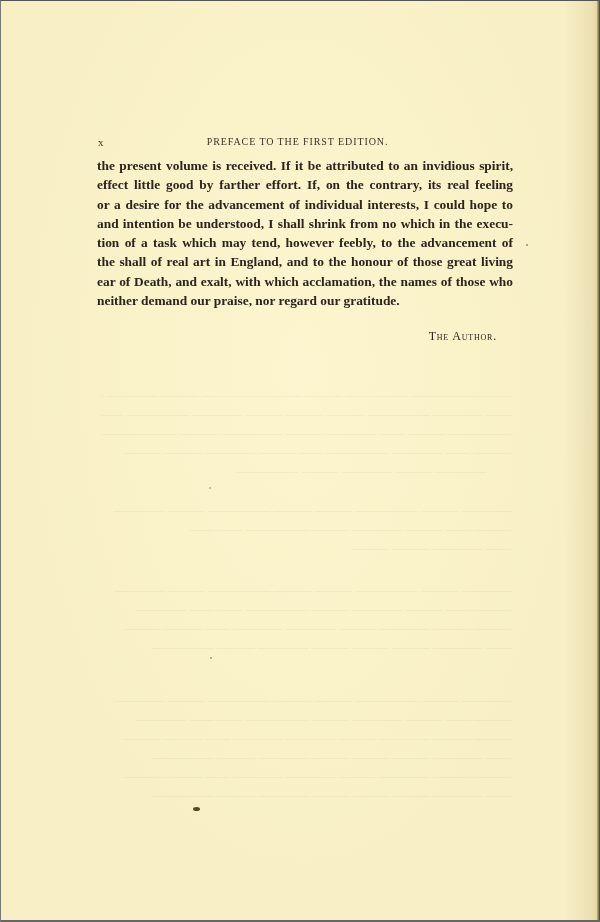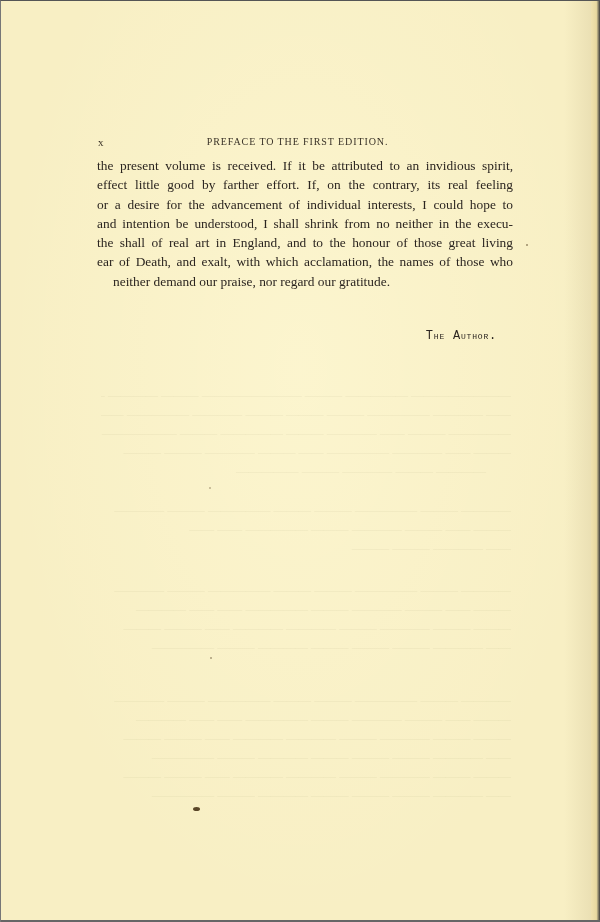--- a/index.html
+++ b/index.html
@@ -70,37 +70,37 @@
     }
     .body-text {
       position: absolute;
       top: 155px;
       left: 96px;
       width: 416px;
       font-family: "Liberation Serif", serif;
       font-size: 13.4px;
       line-height: 19.3px;
       color: #2b2520;
+      font-weight: bold;
     }
     .line {
       display: block;
       white-space: nowrap;
       text-align: justify;
       text-align-last: justify;
     }
     .line.last {
       text-align: right;
       text-align-last: left;
-      margin-left: 16px;
     }
     .signature {
       position: absolute;
       top: 328px;
       right: 103px;
-      font-family: Liberation Mono, monospace;
+      font-family: Liberation Serif, serif;
       font-size: 12px;
       color: #2b2520;
       font-variant: small-caps;
       letter-spacing: 0.8px;
     }
     .bleed {
       position: absolute;
       left: 100px;
       width: 410px;
       font-family: "Liberation Serif", serif;
@@ -152,21 +152,22 @@
 
   <div class="running-head">
     <span class="folio">x</span>
     <span class="head-title">PREFACE TO THE FIRST EDITION.</span>
   </div>
 
   <div class="body-text">
     <span class="line">the present volume is received.   If it be attributed to an invidious spirit,</span>
     <span class="line">effect little good by farther effort.   If, on the contrary, its real feeling</span>
     <span class="line">or a desire for the  advancement of  individual interests, I could  hope to</span>
-    <span class="line">and intention be understood, I shall shrink from no neither in the execu-</span>
+    <span class="line">and intention be understood, I shall shrink from no which in the execu-</span>
+    <span class="line">tion of a task which may tend, however feebly, to the advancement of</span>
     <span class="line">the shall of real art in England, and to the honour of those great living</span>
     <span class="line">ear of  Death, and exalt, with which acclamation, the names of  those who</span>
     <span class="line last">neither demand our praise, nor regard our gratitude.</span>
   </div>
 
   <div class="signature">The Author.</div>
 
   <span class="speck" style="left:192px;top:806px;width:7px;height:4px;"></span>
   <span class="speck" style="left:525px;top:243px;width:2px;height:2px;opacity:0.6;"></span>
   <span class="speck" style="left:209px;top:656px;width:2px;height:2px;opacity:0.5;"></span>

